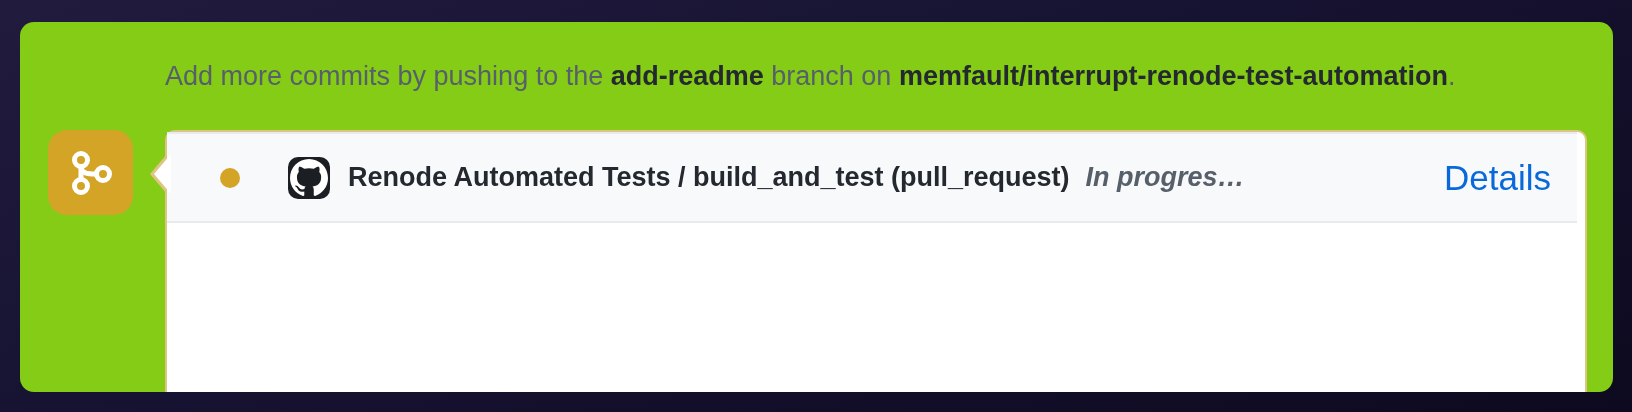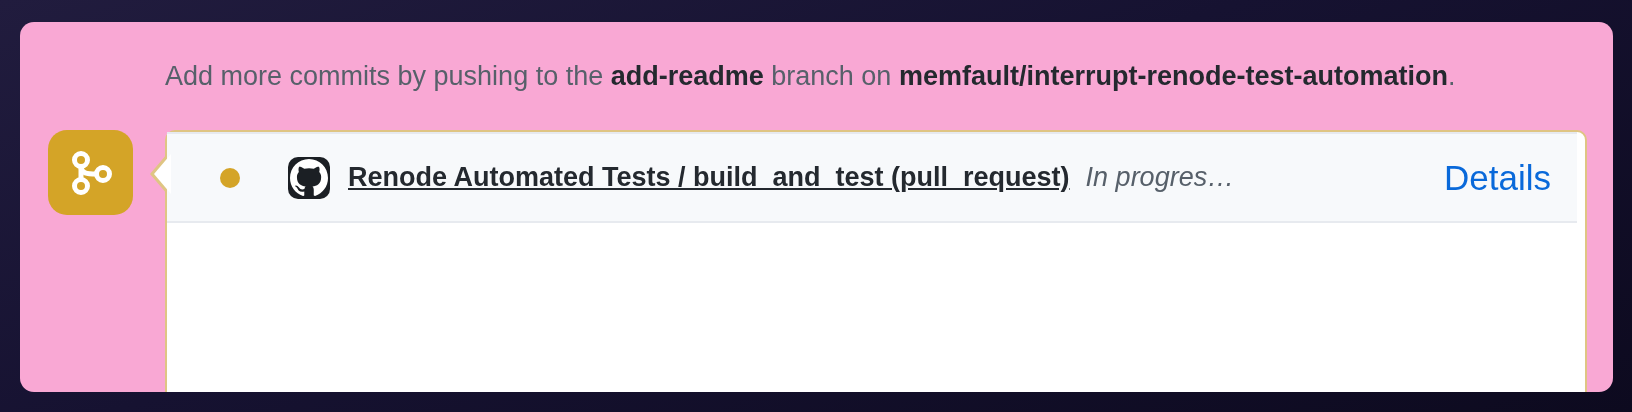--- a/index.html
+++ b/index.html
@@ -13,21 +13,21 @@
     --page-bg:#141130;
   }
   *{margin:0;padding:0;box-sizing:border-box;}
   html,body{width:1632px;height:412px;overflow:hidden;}
   body{
     font-family:"Liberation Sans","DejaVu Sans",sans-serif;
     background:linear-gradient(160deg,#211c3e 0%,#161231 45%,#0d0a1f 100%);
   }
   .card{
     position:absolute;left:20px;top:22px;width:1593px;height:370px;
-    background:#f9a8d4;border-radius:14px;overflow:hidden;padding-left:36px;
+    background:#84cc16;border-radius:14px;overflow:hidden;padding-left:36px;
   }
   .intro{
     position:absolute;left:145px;top:36px;
     font-size:27px;line-height:36px;color:var(--muted-text);
   }
   .intro b{font-weight:700;color:var(--body-text);}
   .branch-badge{
     position:absolute;left:28px;top:108px;width:85px;height:85px;
     background:var(--accent-gold);border-radius:19px;
     display:flex;align-items:center;justify-content:center;
@@ -60,22 +60,22 @@
   .check-row{
     height:89px;display:flex;align-items:center;
     background:var(--row-bg);border-bottom:2px solid #e7eaef;
     padding:0 26px 0 53px;
   }
   .status-dot{width:20px;height:20px;border-radius:50%;background:var(--accent-gold);flex:none;}
   .row-avatar{
     width:42px;height:42px;border-radius:10px;background:#1b1f24;flex:none;
     margin-left:48px;display:flex;align-items:center;justify-content:center;
   }
-  .check-name{margin-left:18px;font-size:27px;font-weight:700;color:var(--body-text);white-space:nowrap;text-decoration:underline;}
-  .check-status{margin-left:16px;font-size:27px;font-style:italic;color:var(--muted-text);white-space:nowrap;}
+  .check-name{margin-left:18px;font-size:27px;font-weight:700;color:var(--body-text);white-space:nowrap;}
+  .check-status{margin-left:16px;font-size:27px;font-style:italic;color:var(--muted-text);white-space:nowrap;font-weight:bold;}
   .details-link{margin-left:auto;font-size:35px;color:var(--link-blue);text-decoration:none;cursor:pointer;}
 </style>
 </head>
 <body>
 
 <div class="card">
 
   <p class="intro"><span>Add more commits by pushing to the </span><b>add-readme</b><span> branch on </span><b>memfault/interrupt-renode-test-automation</b><span>.</span></p>
 
   <div class="branch-badge">

